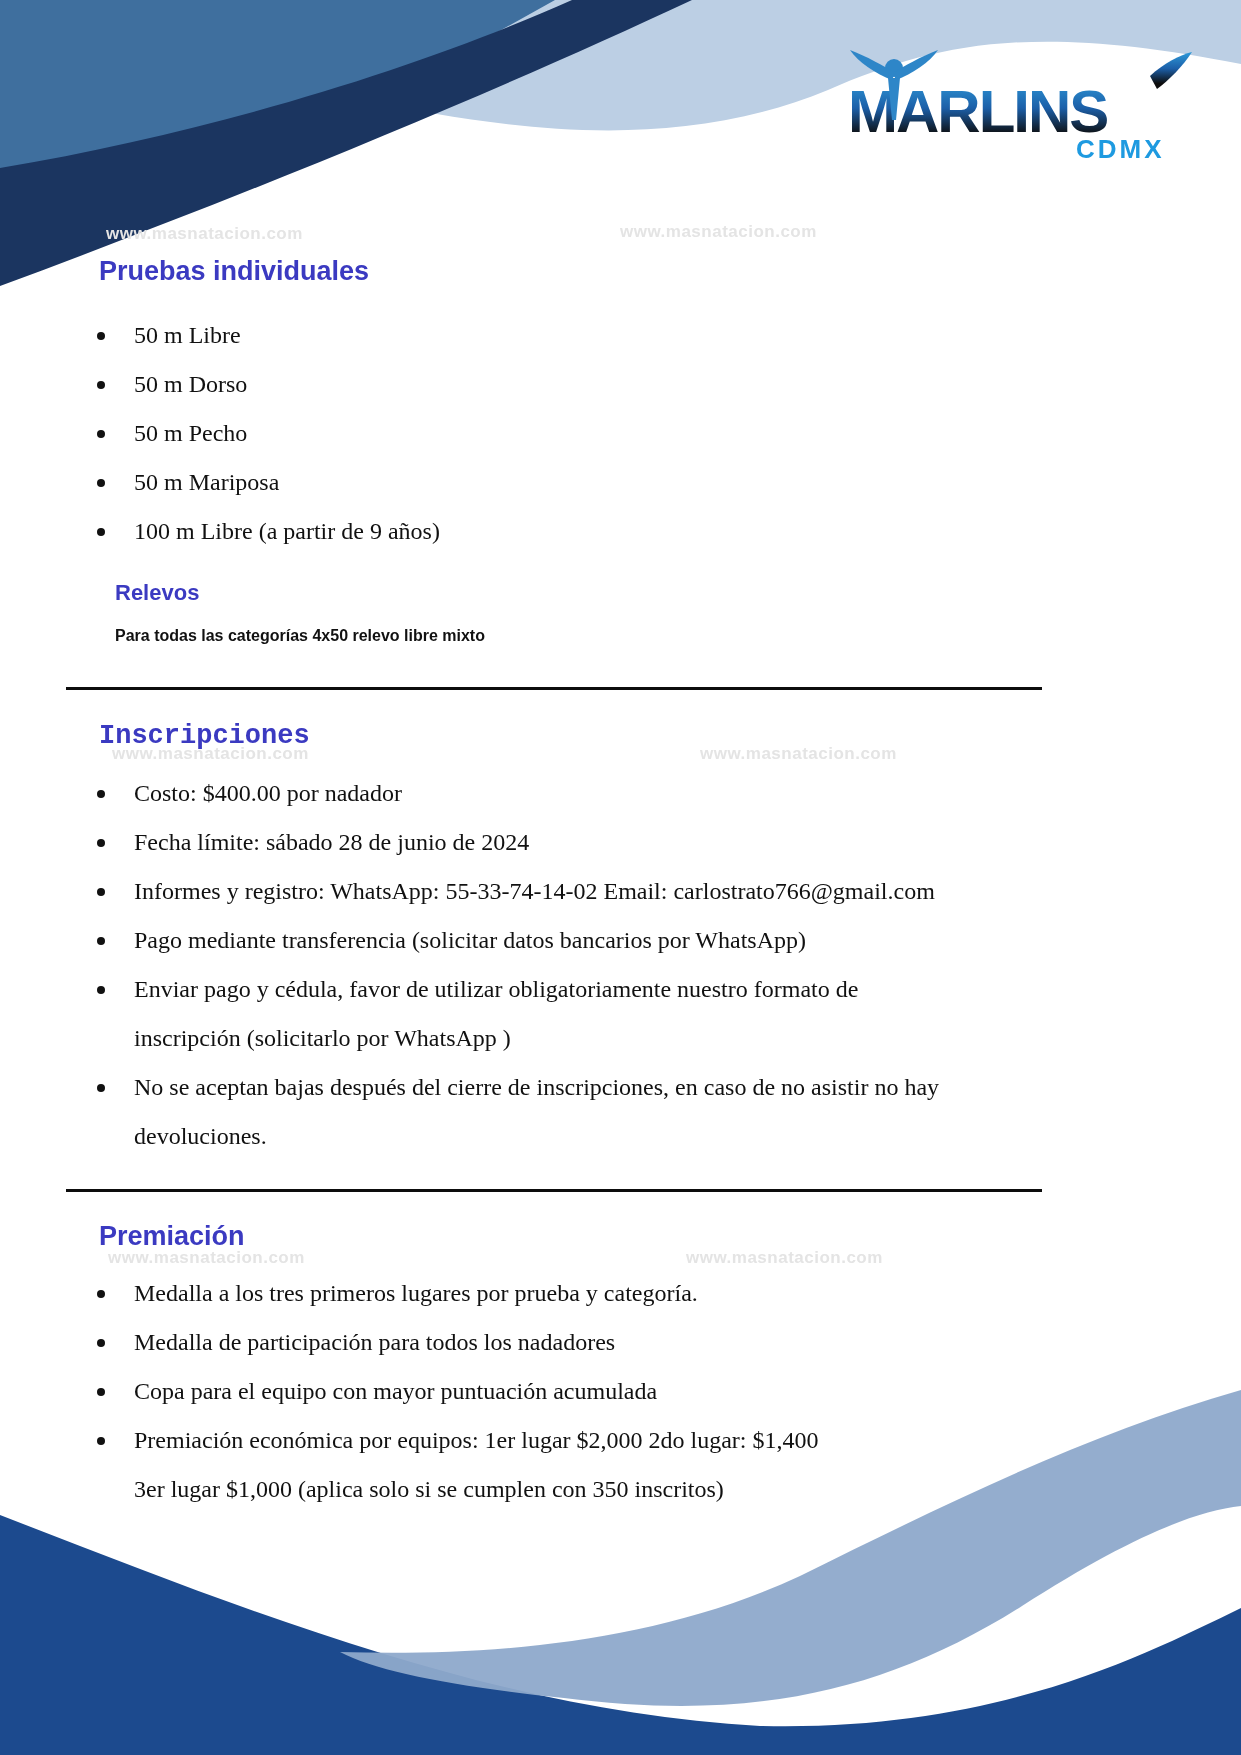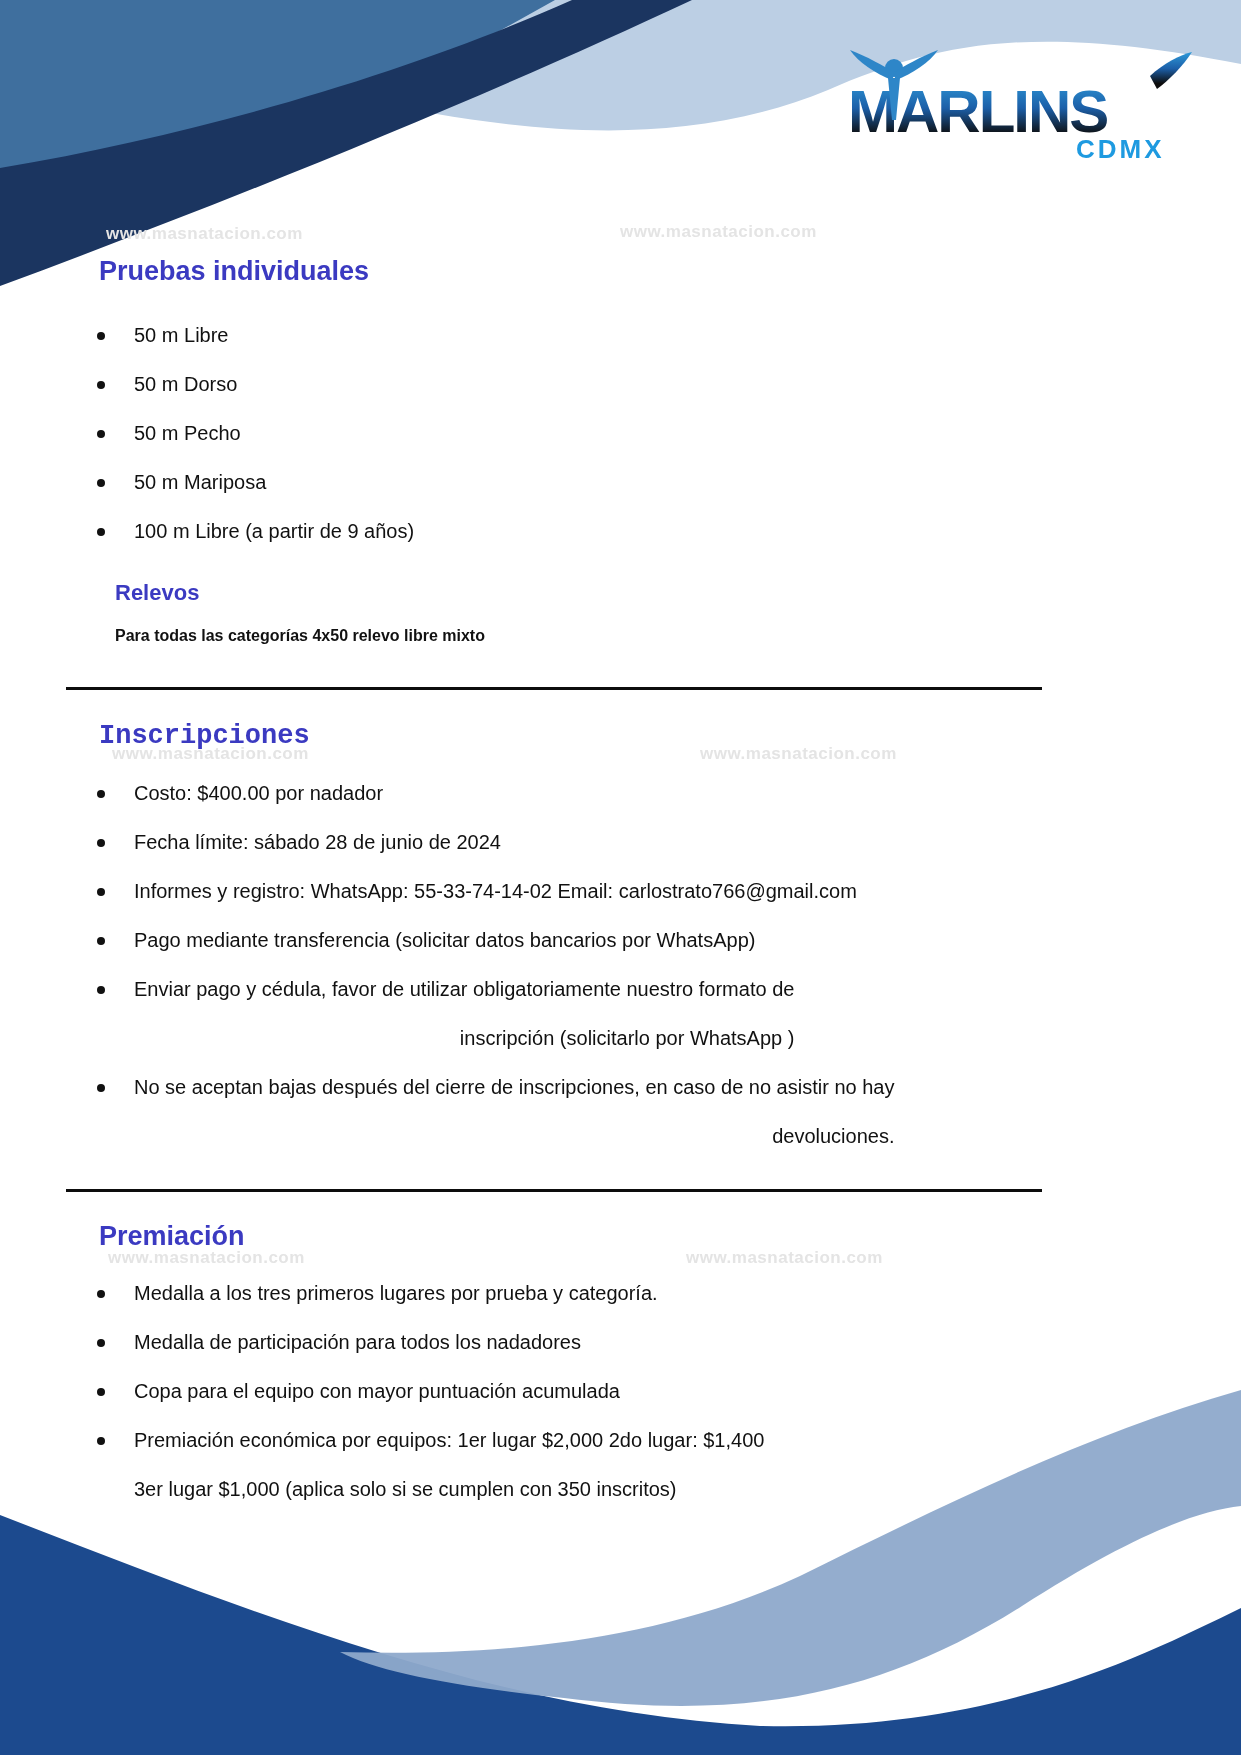--- a/index.html
+++ b/index.html
@@ -18,34 +18,34 @@
   .content{position:absolute;left:83px;top:238px;width:958px;z-index:2;}
   .section-title{
     margin:16px;font-size:27px;font-weight:bold;color:#3b3ac1;line-height:34px;
   }
   .blist{list-style:none;margin:0;padding:0;}
   .blist li{display:flex;align-items:flex-start;}
   .dot{
     width:8px;height:8px;border-radius:50%;background:#111;
     margin:21px 29px 0 14px;flex:0 0 8px;
   }
-  .btxt{font-size:20px;line-height:49px;white-space:pre-line;}
+  .btxt{font-size:24px;line-height:49px;white-space:pre-line;font-family:Liberation Serif, serif;}
   .list-pruebas{margin-top:23px;}
   .sub-title{
     margin:22px 0 12px 32px;font-size:22px;font-weight:bold;color:#3b3ac1;line-height:30px;
   }
   .sub-bold{
     margin:13px 0 0 32px;font-size:16px;font-weight:bold;color:#111;line-height:30px;
   }
   .divider{
     height:3px;background:#0d0d0d;border:none;width:976px;margin:36px 0 0 -17px;
   }
   .divider.d2{margin-top:28px;}
   .h-insc{margin-top:29px;font-family:Liberation Mono, monospace;}
-  .list-insc{margin-top:14px;text-align:right;}
+  .list-insc{margin-top:14px;}
   .h-prem{margin-top:27px;}
   .list-prem{margin-top:2px;}
 </style>
 </head>
 <body>
 
 <div class="page">
 
   <svg class="deco top" width="1241" height="340" viewBox="0 0 1241 340">
     <path d="M0,0 L645,0 C430,80 215,158 0,236 Z" fill="#3f6f9e"></path>

